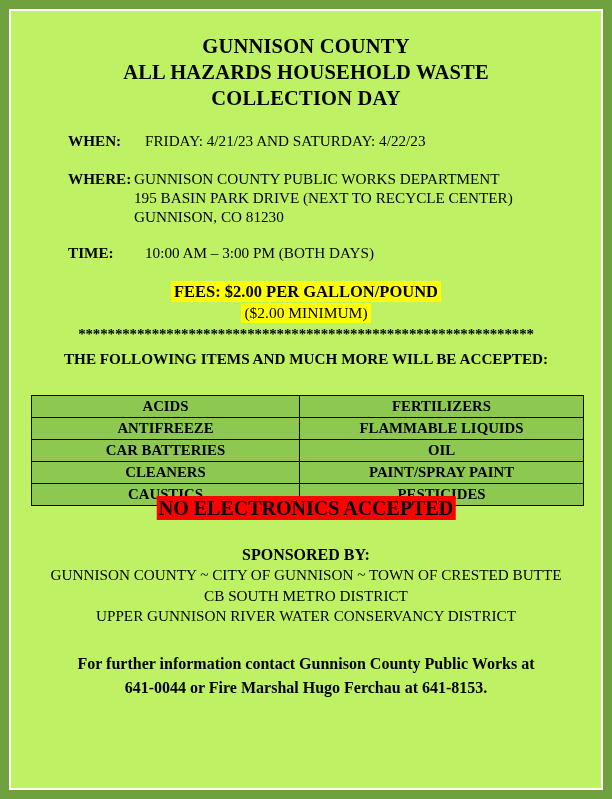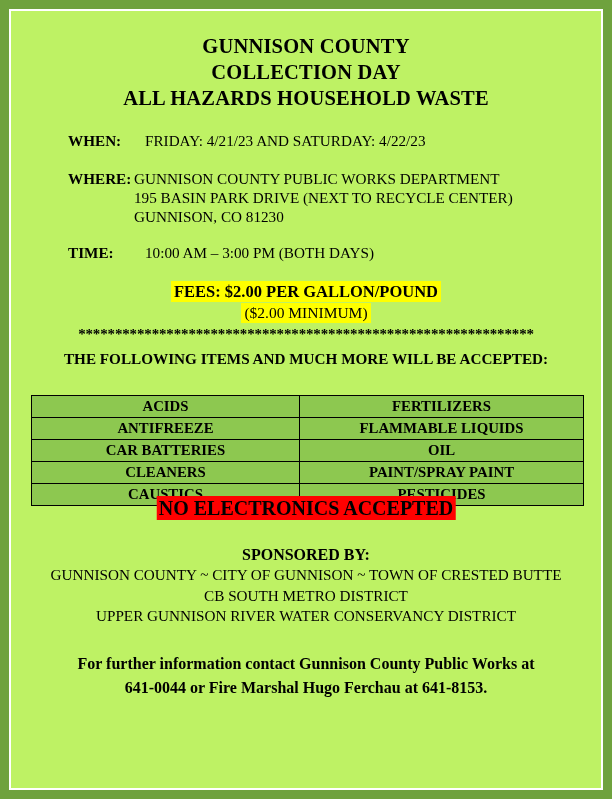--- a/index.html
+++ b/index.html
@@ -200,22 +200,22 @@
   }
 </style>
 </head>
 <body>
 
 <div class="flyer">
   <div class="page">
 
     <div class="title-block">
       <div class="title-line">GUNNISON COUNTY</div>
+      <div class="title-line">ALL HAZARDS HOUSEHOLD WASTE</div>
       <div class="title-line">COLLECTION DAY</div>
-      <div class="title-line">ALL HAZARDS HOUSEHOLD WASTE</div>
     </div>
 
     <div class="info-rows">
 
 
       <div class="info-row">
         <span class="lbl w-when">WHEN:</span>
         <span class="val">
           <div>
             <span>FRIDAY: 4/21/23</span>

